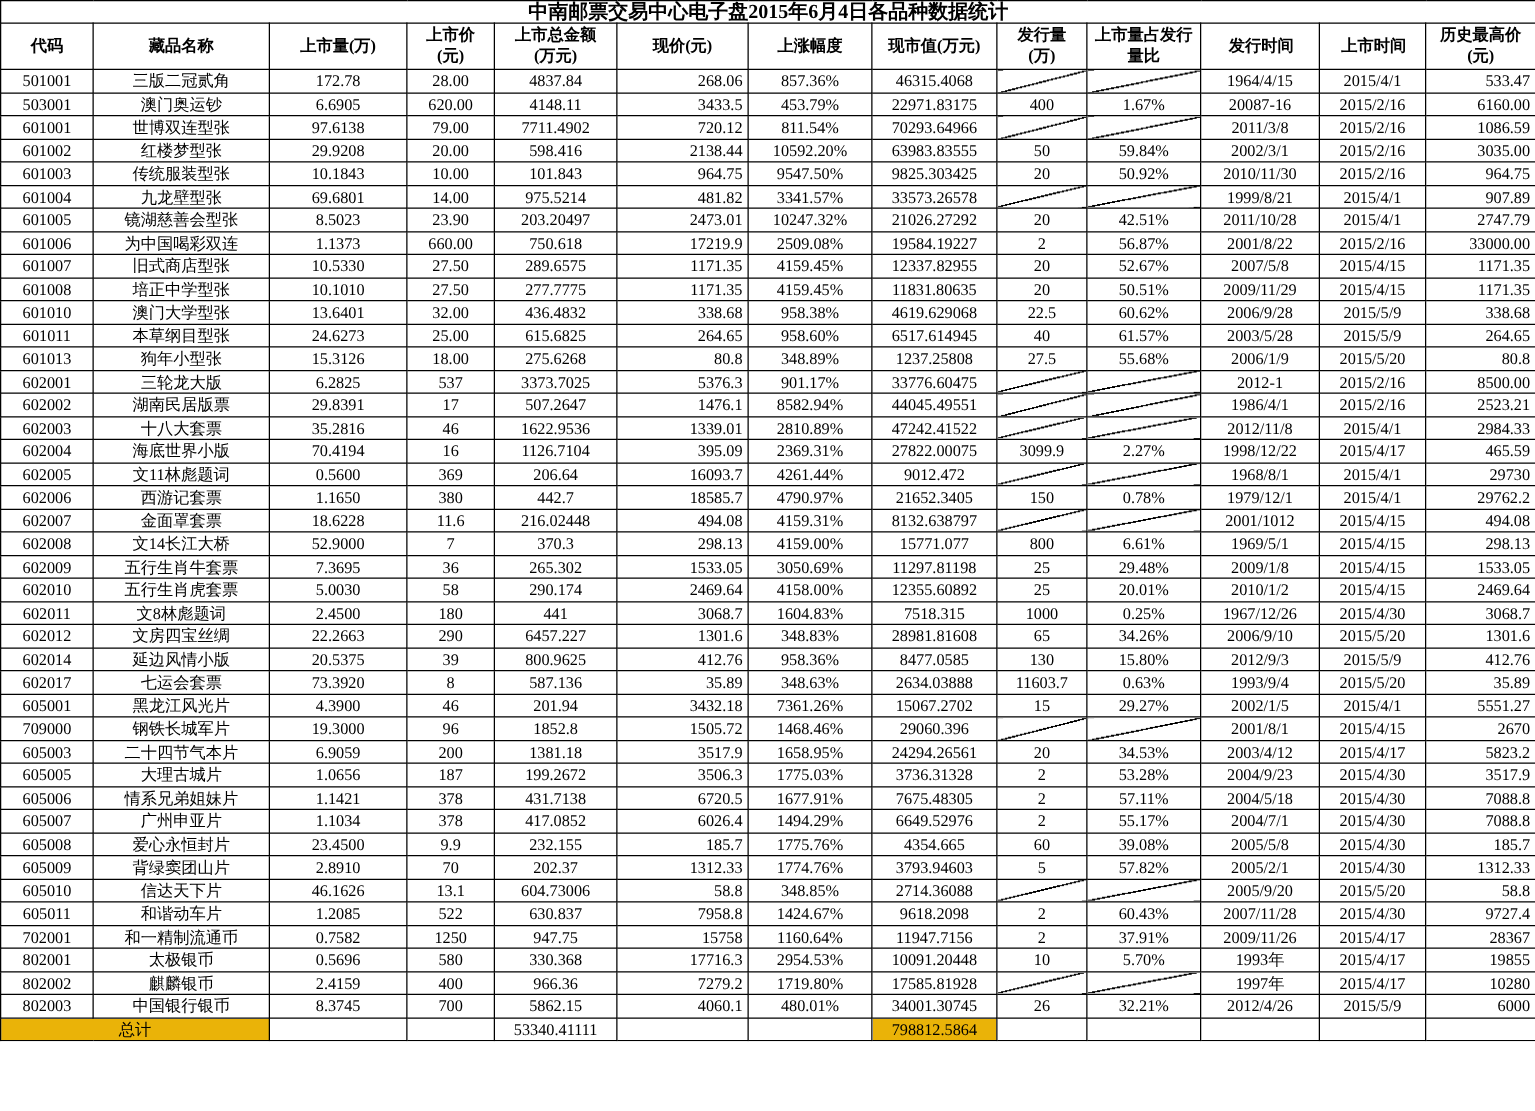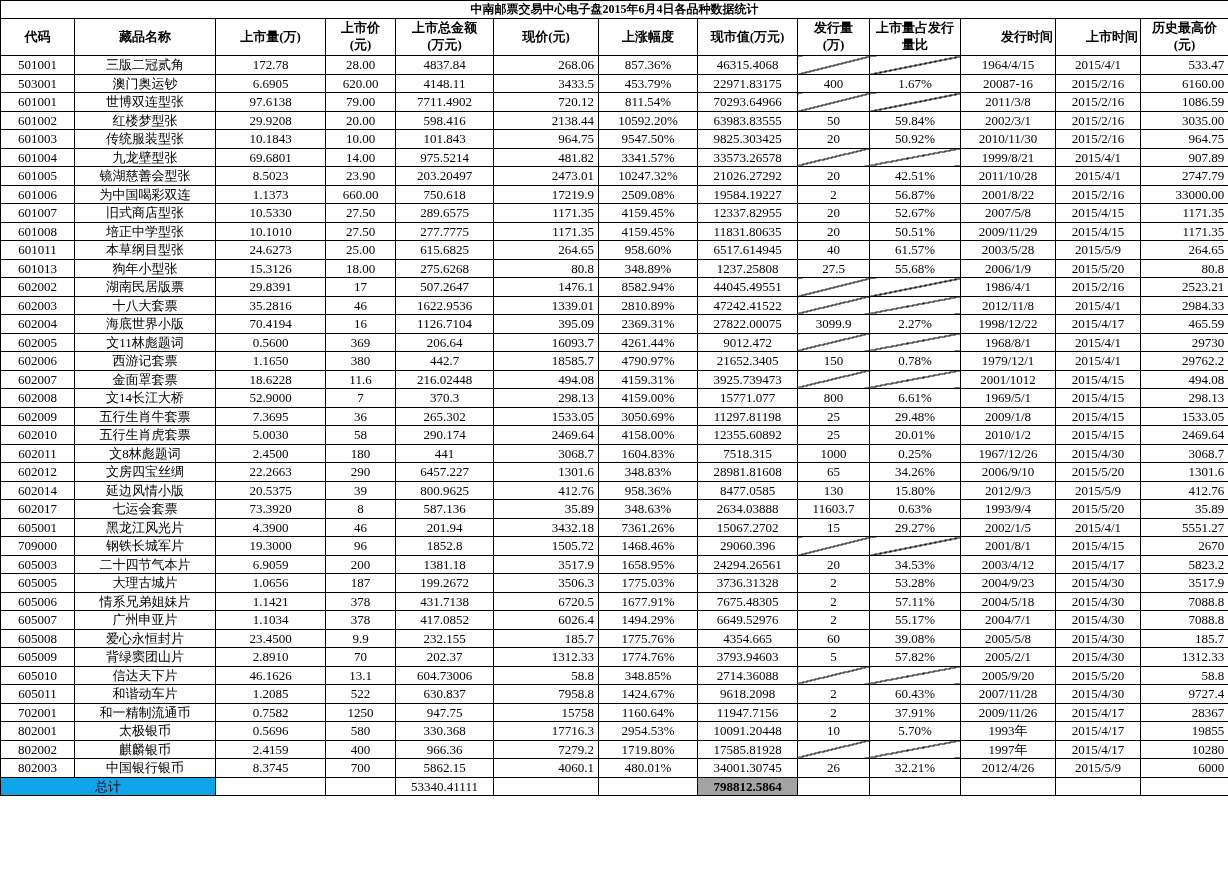--- a/index.html
+++ b/index.html
@@ -1,27 +1,27 @@
 <!DOCTYPE html>
 <html><head>
 <meta charset="utf-8">
 <style>
   html,body{margin:0;padding:0;background:#ffffff;}
   .sheet{width:1228px;font-family:"Liberation Serif","DejaVu Serif",serif;color:#000;}
   table{border-collapse:collapse;table-layout:fixed;width:1228px;}
   th,td{border:1px solid #000;box-sizing:border-box;overflow:hidden;}
   th.title-cell{
-    height:17px;font-size:12px;font-weight:bold;text-align:center;
+    height:17px;font-size:16px;font-weight:bold;text-align:center;
     white-space:nowrap;padding:0;line-height:17px;
   }
   th.col{
     height:37px;font-size:13px;font-weight:bold;text-align:center;
     white-space:pre-line;line-height:1.3;vertical-align:middle;padding:0 2px;
   }
-  th.col.h-left{text-align:right;padding-left:4px;}
+  th.col.h-left{text-align:center;padding-left:4px;}
   td{
     font-size:13px;height:17.9px;line-height:17.5px;
     white-space:nowrap;padding:0 2px;vertical-align:middle;
   }
   .t-center{text-align:center;}
   .t-right{text-align:right;padding-right:4px;}
   .name{}
   .diag{
     background:linear-gradient(to bottom right,
       transparent calc(50% - 0.6px),
@@ -220,20 +220,35 @@
           <td class="t-right">1171.35</td>
           <td class="t-center">4159.45%</td>
           <td class="t-center">11831.80635</td>
           <td class="t-center">20</td>
           <td class="t-center">50.51%</td>
           <td class="t-center">2009/11/29</td>
           <td class="t-center">2015/4/15</td>
           <td class="t-right">1171.35</td>
         </tr>
         <tr>
+          <td class="t-center">601010</td>
+          <td class="t-center name">澳门大学型张</td>
+          <td class="t-center">13.6401</td>
+          <td class="t-center">32.00</td>
+          <td class="t-center">436.4832</td>
+          <td class="t-right">338.68</td>
+          <td class="t-center">958.38%</td>
+          <td class="t-center">4619.629068</td>
+          <td class="t-center">22.5</td>
+          <td class="t-center">60.62%</td>
+          <td class="t-center">2006/9/28</td>
+          <td class="t-center">2015/5/9</td>
+          <td class="t-right">338.68</td>
+        </tr>
+        <tr>
           <td class="t-center">601011</td>
           <td class="t-center name">本草纲目型张</td>
           <td class="t-center">24.6273</td>
           <td class="t-center">25.00</td>
           <td class="t-center">615.6825</td>
           <td class="t-right">264.65</td>
           <td class="t-center">958.60%</td>
           <td class="t-center">6517.614945</td>
           <td class="t-center">40</td>
           <td class="t-center">61.57%</td>
@@ -250,20 +265,35 @@
           <td class="t-right">80.8</td>
           <td class="t-center">348.89%</td>
           <td class="t-center">1237.25808</td>
           <td class="t-center">27.5</td>
           <td class="t-center">55.68%</td>
           <td class="t-center">2006/1/9</td>
           <td class="t-center">2015/5/20</td>
           <td class="t-right">80.8</td>
         </tr>
         <tr>
+          <td class="t-center">602001</td>
+          <td class="t-center name">三轮龙大版</td>
+          <td class="t-center">6.2825</td>
+          <td class="t-center">537</td>
+          <td class="t-center">3373.7025</td>
+          <td class="t-right">5376.3</td>
+          <td class="t-center">901.17%</td>
+          <td class="t-center">33776.60475</td>
+          <td class="diag"></td>
+          <td class="diag"></td>
+          <td class="t-center">2012-1</td>
+          <td class="t-center">2015/2/16</td>
+          <td class="t-right">8500.00</td>
+        </tr>
+        <tr>
           <td class="t-center">602002</td>
           <td class="t-center name">湖南民居版票</td>
           <td class="t-center">29.8391</td>
           <td class="t-center">17</td>
           <td class="t-center">507.2647</td>
           <td class="t-right">1476.1</td>
           <td class="t-center">8582.94%</td>
           <td class="t-center">44045.49551</td>
           <td class="diag"></td>
           <td class="diag"></td>
@@ -332,21 +362,21 @@
           <td class="t-right">29762.2</td>
         </tr>
         <tr>
           <td class="t-center">602007</td>
           <td class="t-center name">金面罩套票</td>
           <td class="t-center">18.6228</td>
           <td class="t-center">11.6</td>
           <td class="t-center">216.02448</td>
           <td class="t-right">494.08</td>
           <td class="t-center">4159.31%</td>
-          <td class="t-center">3925.739473</td>
+          <td class="t-center">8132.638797</td>
           <td class="diag"></td>
           <td class="diag"></td>
           <td class="t-center">2001/1012</td>
           <td class="t-center">2015/4/15</td>
           <td class="t-right">494.08</td>
         </tr>
         <tr>
           <td class="t-center">602008</td>
           <td class="t-center name">文14长江大桥</td>
           <td class="t-center">52.9000</td>
@@ -655,27 +685,27 @@
           <td class="t-right">4060.1</td>
           <td class="t-center">480.01%</td>
           <td class="t-center">34001.30745</td>
           <td class="t-center">26</td>
           <td class="t-center">32.21%</td>
           <td class="t-center">2012/4/26</td>
           <td class="t-center">2015/5/9</td>
           <td class="t-right">6000</td>
         </tr>
         <tr>
-          <td colspan="2" class="t-center name" style="background-color: #0ea5e9; margin-top: 38px;">总计</td>
+          <td colspan="2" class="t-center name" style="background-color: #eab308; margin-top: 38px;">总计</td>
           <td class="t-center"></td>
           <td class="t-center"></td>
           <td class="t-center">53340.41111</td>
           <td class="t-center"></td>
           <td class="t-center"></td>
-          <td class="t-center" style="background-color: #a3a3a3; font-weight: bold;">798812.5864</td>
+          <td class="t-center" style="background-color: #eab308;">798812.5864</td>
           <td class="t-center"></td>
           <td class="t-center"></td>
           <td class="t-center"></td>
           <td class="t-center"></td>
           <td class="t-center"></td>
         </tr>
       </tbody>
   </table>
 </div>
 

